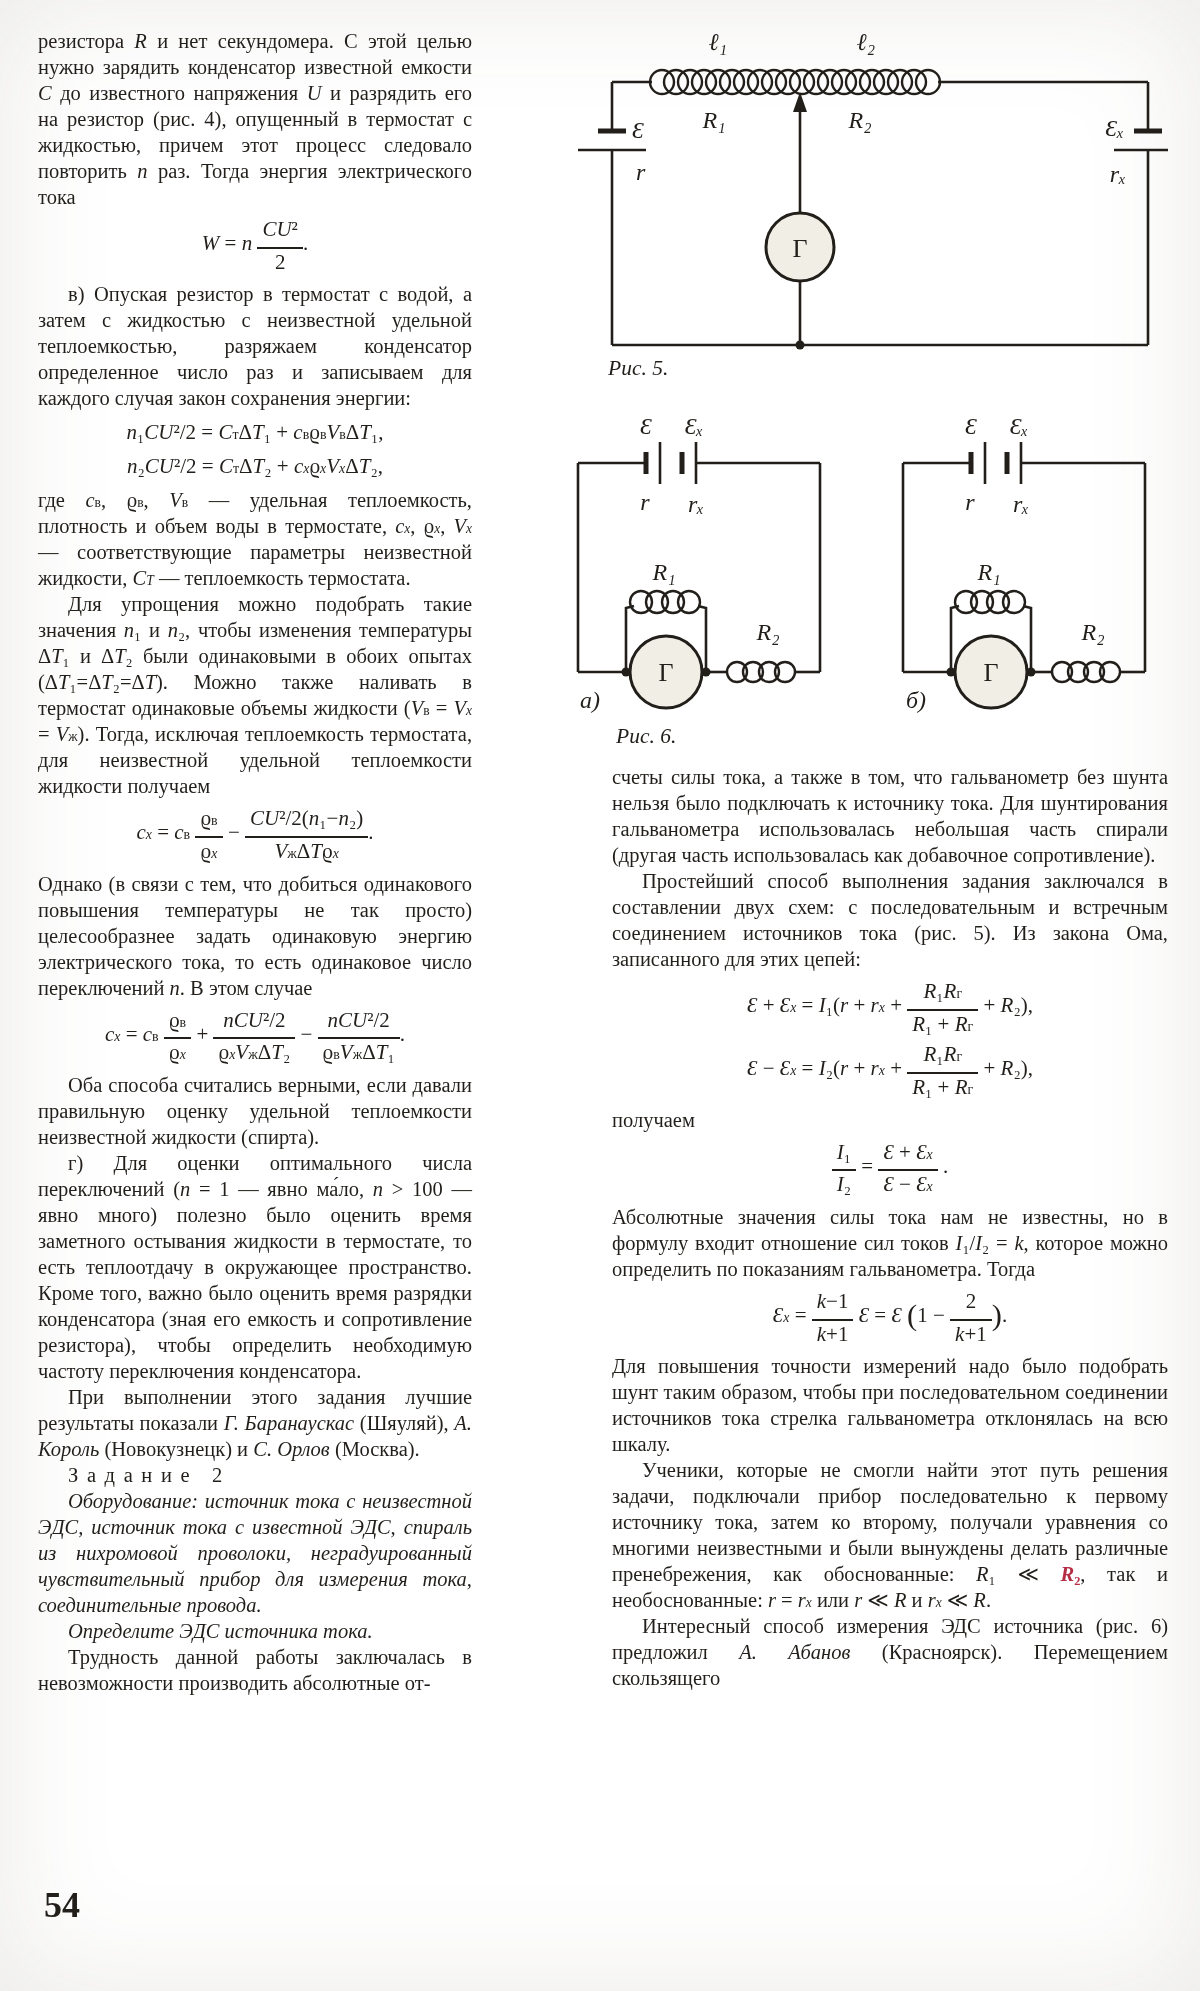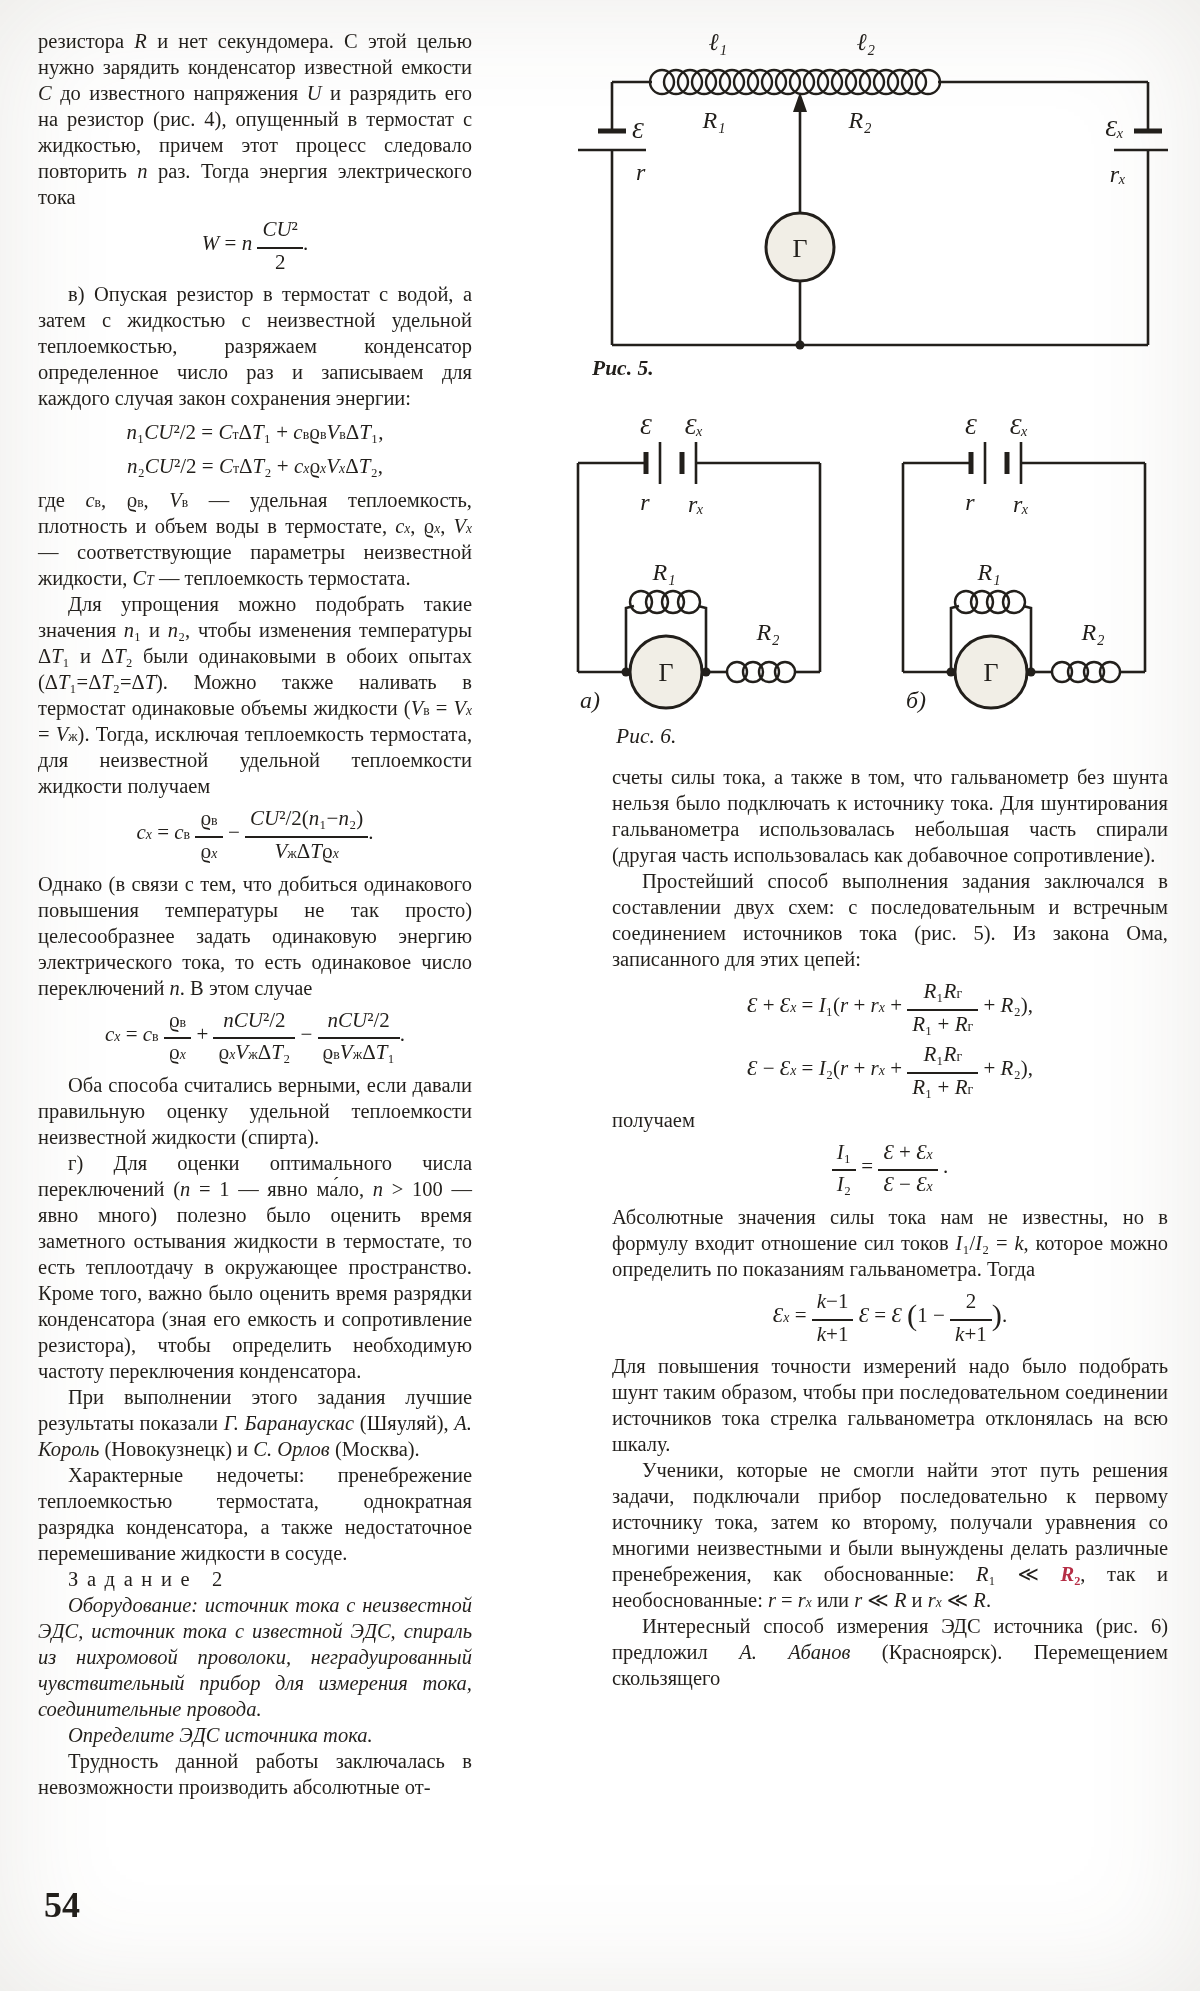--- a/index.html
+++ b/index.html
@@ -44,21 +44,20 @@
     <div class="formula" style="margin-bottom:2px"><i>n</i>₁<i>CU</i>²/2 = <i>C</i><sub>т</sub>Δ<i>T</i>₁ + <i>c</i><sub>в</sub>ϱ<sub>в</sub><i>V</i><sub>в</sub>Δ<i>T</i>₁,</div>
     <div class="formula" style="margin-top:8px"><i>n</i>₂<i>CU</i>²/2 = <i>C</i><sub>т</sub>Δ<i>T</i>₂ + <i>c</i><sub><i>x</i></sub>ϱ<sub><i>x</i></sub><i>V</i><sub><i>x</i></sub>Δ<i>T</i>₂,</div>
     <p class="noindent">где <i>c</i><sub>в</sub>, ϱ<sub>в</sub>, <i>V</i><sub>в</sub> — удельная теплоемкость, плотность и объем воды в термостате, <i>c</i><sub><i>x</i></sub>, ϱ<sub><i>x</i></sub>, <i>V</i><sub><i>x</i></sub> — соответствующие параметры неизвестной жидкости, <i>C</i><sub><i>T</i></sub> — теплоемкость термостата.</p>
     <p>Для упрощения можно подобрать такие значения <i>n</i>₁ и <i>n</i>₂, чтобы изменения температуры Δ<i>T</i>₁ и Δ<i>T</i>₂ были одинаковыми в обоих опытах (Δ<i>T</i>₁=Δ<i>T</i>₂=Δ<i>T</i>). Можно также наливать в термостат одинаковые объемы жидкости (<i>V</i><sub>в</sub> = <i>V</i><sub><i>x</i></sub> = <i>V</i><sub>ж</sub>). Тогда, исключая теплоемкость термостата, для неизвестной удельной теплоемкости жидкости получаем</p>
     <div class="formula"><i>c</i><sub><i>x</i></sub> = <i>c</i><sub>в</sub> <span class="frac"><span class="num">ϱ<sub>в</sub></span><span class="den">ϱ<sub><i>x</i></sub></span></span> − <span class="frac"><span class="num"><i>CU</i>²/2(<i>n</i>₁−<i>n</i>₂)</span><span class="den"><i>V</i><sub>ж</sub>Δ<i>T</i>ϱ<sub><i>x</i></sub></span></span>.</div>
     <p class="noindent">Однако (в связи с тем, что добиться одинакового повышения температуры не так просто) целесообразнее задать одинаковую энергию электрического тока, то есть одинаковое число переключений <i>n</i>. В этом случае</p>
     <div class="formula"><i>c</i><sub><i>x</i></sub> = <i>c</i><sub>в</sub> <span class="frac"><span class="num">ϱ<sub>в</sub></span><span class="den">ϱ<sub><i>x</i></sub></span></span> + <span class="frac"><span class="num"><i>nCU</i>²/2</span><span class="den">ϱ<sub><i>x</i></sub><i>V</i><sub>ж</sub>Δ<i>T</i>₂</span></span> − <span class="frac"><span class="num"><i>nCU</i>²/2</span><span class="den">ϱ<sub>в</sub><i>V</i><sub>ж</sub>Δ<i>T</i>₁</span></span>.</div>
     <p>Оба способа считались верными, если давали правильную оценку удельной теплоемкости неизвестной жидкости (спирта).</p>
     <p>г) Для оценки оптимального числа переключений (<i>n</i> = 1 — явно ма́ло, <i>n</i> &gt; 100 — явно много) полезно было оценить время заметного остывания жидкости в термостате, то есть теплоотдачу в окружающее пространство. Кроме того, важно было оценить время разрядки конденсатора (зная его емкость и сопротивление резистора), чтобы определить необходимую частоту переключения конденсатора.</p>
     <p>При выполнении этого задания лучшие результаты показали <i>Г. Баранаускас</i> (Шяуляй), <i>А. Король</i> (Новокузнецк) и <i>С. Орлов</i> (Москва).</p>
-    <p>Характерные недочеты: пренебрежение теплоемкостью термостата, однократная разрядка конденсатора, а также недостаточное перемешивание жидкости в сосуде.</p>
     <p class="heading">Задание 2</p>
     <p class="it">Оборудование: источник тока с неизвестной ЭДС, источник тока с известной ЭДС, спираль из нихромовой проволоки, неградуированный чувствительный прибор для измерения тока, соединительные провода.</p>
     <p class="it">Определите ЭДС источника тока.</p>
     <p>Трудность данной работы заключалась в невозможности производить абсолютные от-</p>
   </div>
 
   <div class="col" id="col-right">
     <p class="noindent">счеты силы тока, а также в том, что гальванометр без шунта нельзя было подключать к источнику тока. Для шунтирования гальванометра использовалась небольшая часть спирали (другая часть использовалась как добавочное сопротивление).</p>
     <p>Простейший способ выполнения задания заключался в составлении двух схем: с последовательным и встречным соединением источников тока (рис. 5). Из закона Ома, записанного для этих цепей:</p>
     <div class="formula"><i>Ɛ</i> + <i>Ɛ</i><sub><i>x</i></sub> = <i>I</i>₁(<i>r</i> + <i>r</i><sub><i>x</i></sub> + <span class="frac"><span class="num"><i>R</i>₁<i>R</i><sub>г</sub></span><span class="den"><i>R</i>₁ + <i>R</i><sub>г</sub></span></span> + <i>R</i>₂),</div>
@@ -211,17 +210,17 @@
           <circle cx="1078" cy="672" r="10"></circle>
         <circle cx="1094" cy="672" r="10"></circle>
           <circle cx="1110" cy="672" r="10"></circle>
       </g>
       <line class="wire" x1="1120" y1="672" x2="1145" y2="672"></line>
       <text x="1093" y="640" text-anchor="middle">R₂</text>
       <text x="916" y="708" text-anchor="middle">б)</text>
     </g>
   </svg>
 
-  <div class="caption" style="left:592px;top:356px;font-weight:bold;">Рис. 5.</div>
+  <div class="caption" style="left:608px;top:356px;">Рис. 5.</div>
   <div class="caption" style="left:616px;top:724px;">Рис. 6.</div>
 
   <div id="pagenum">54</div>
 </div>
 
 </body></html>

